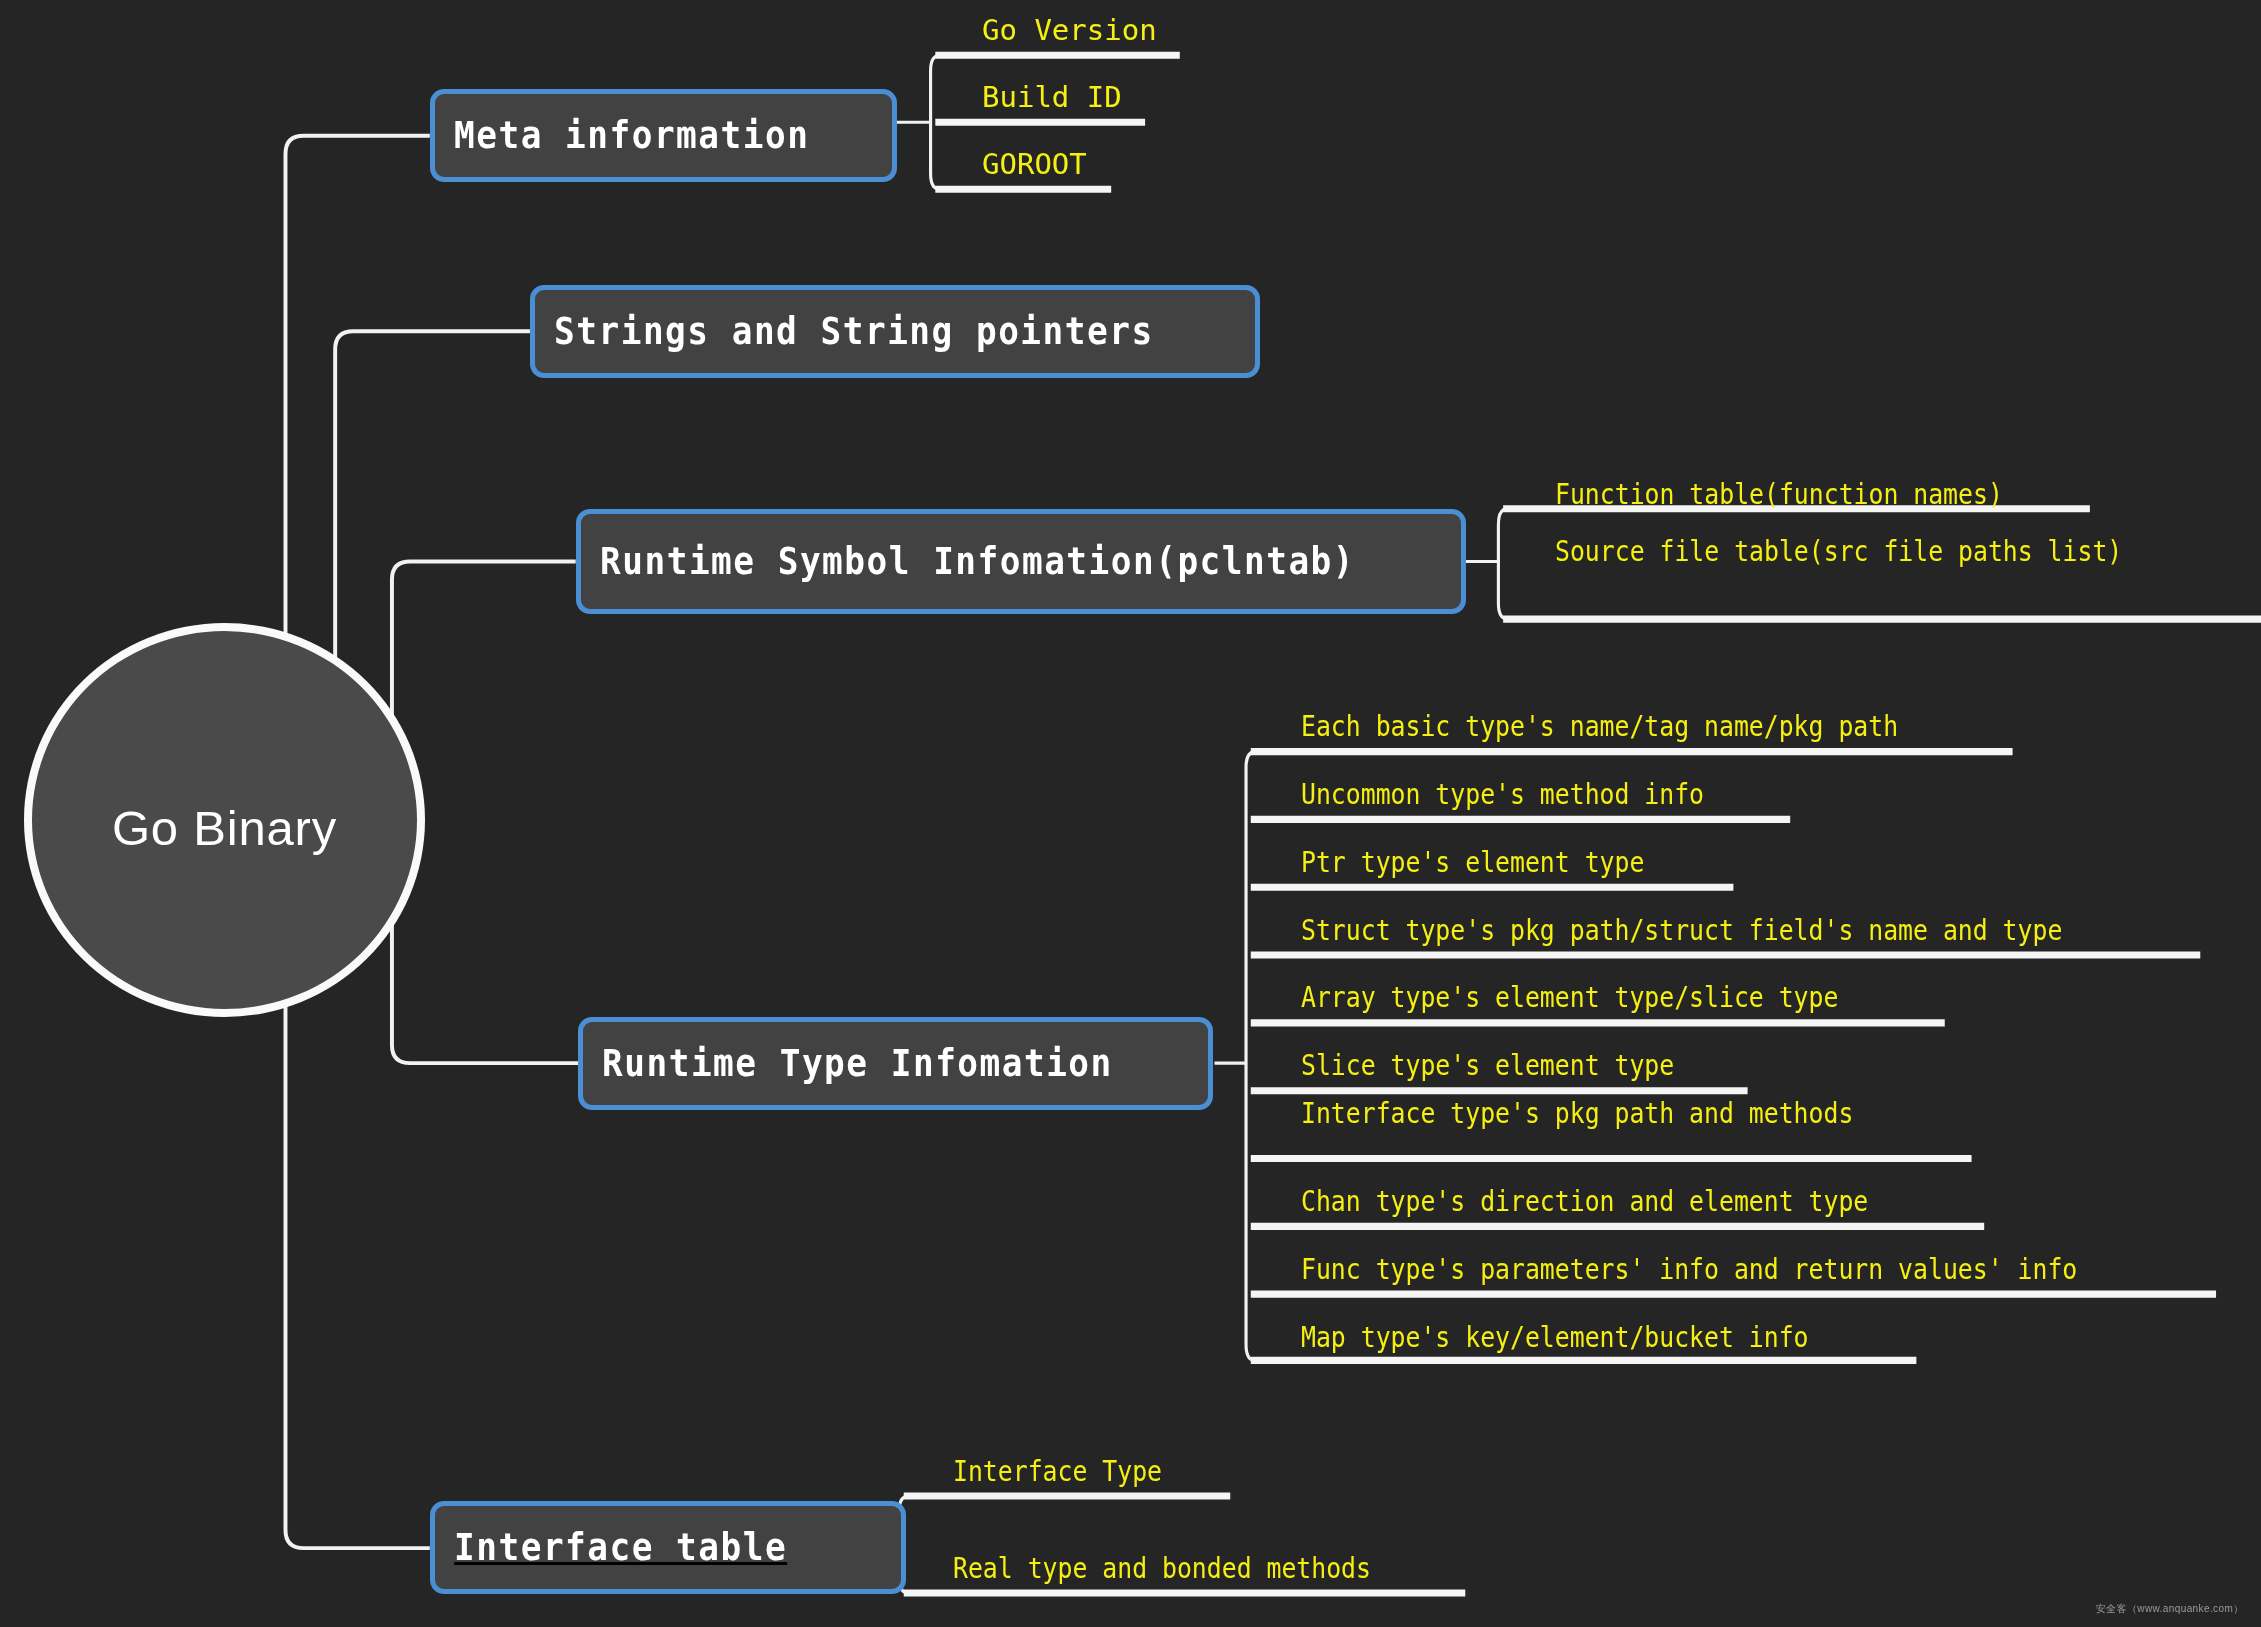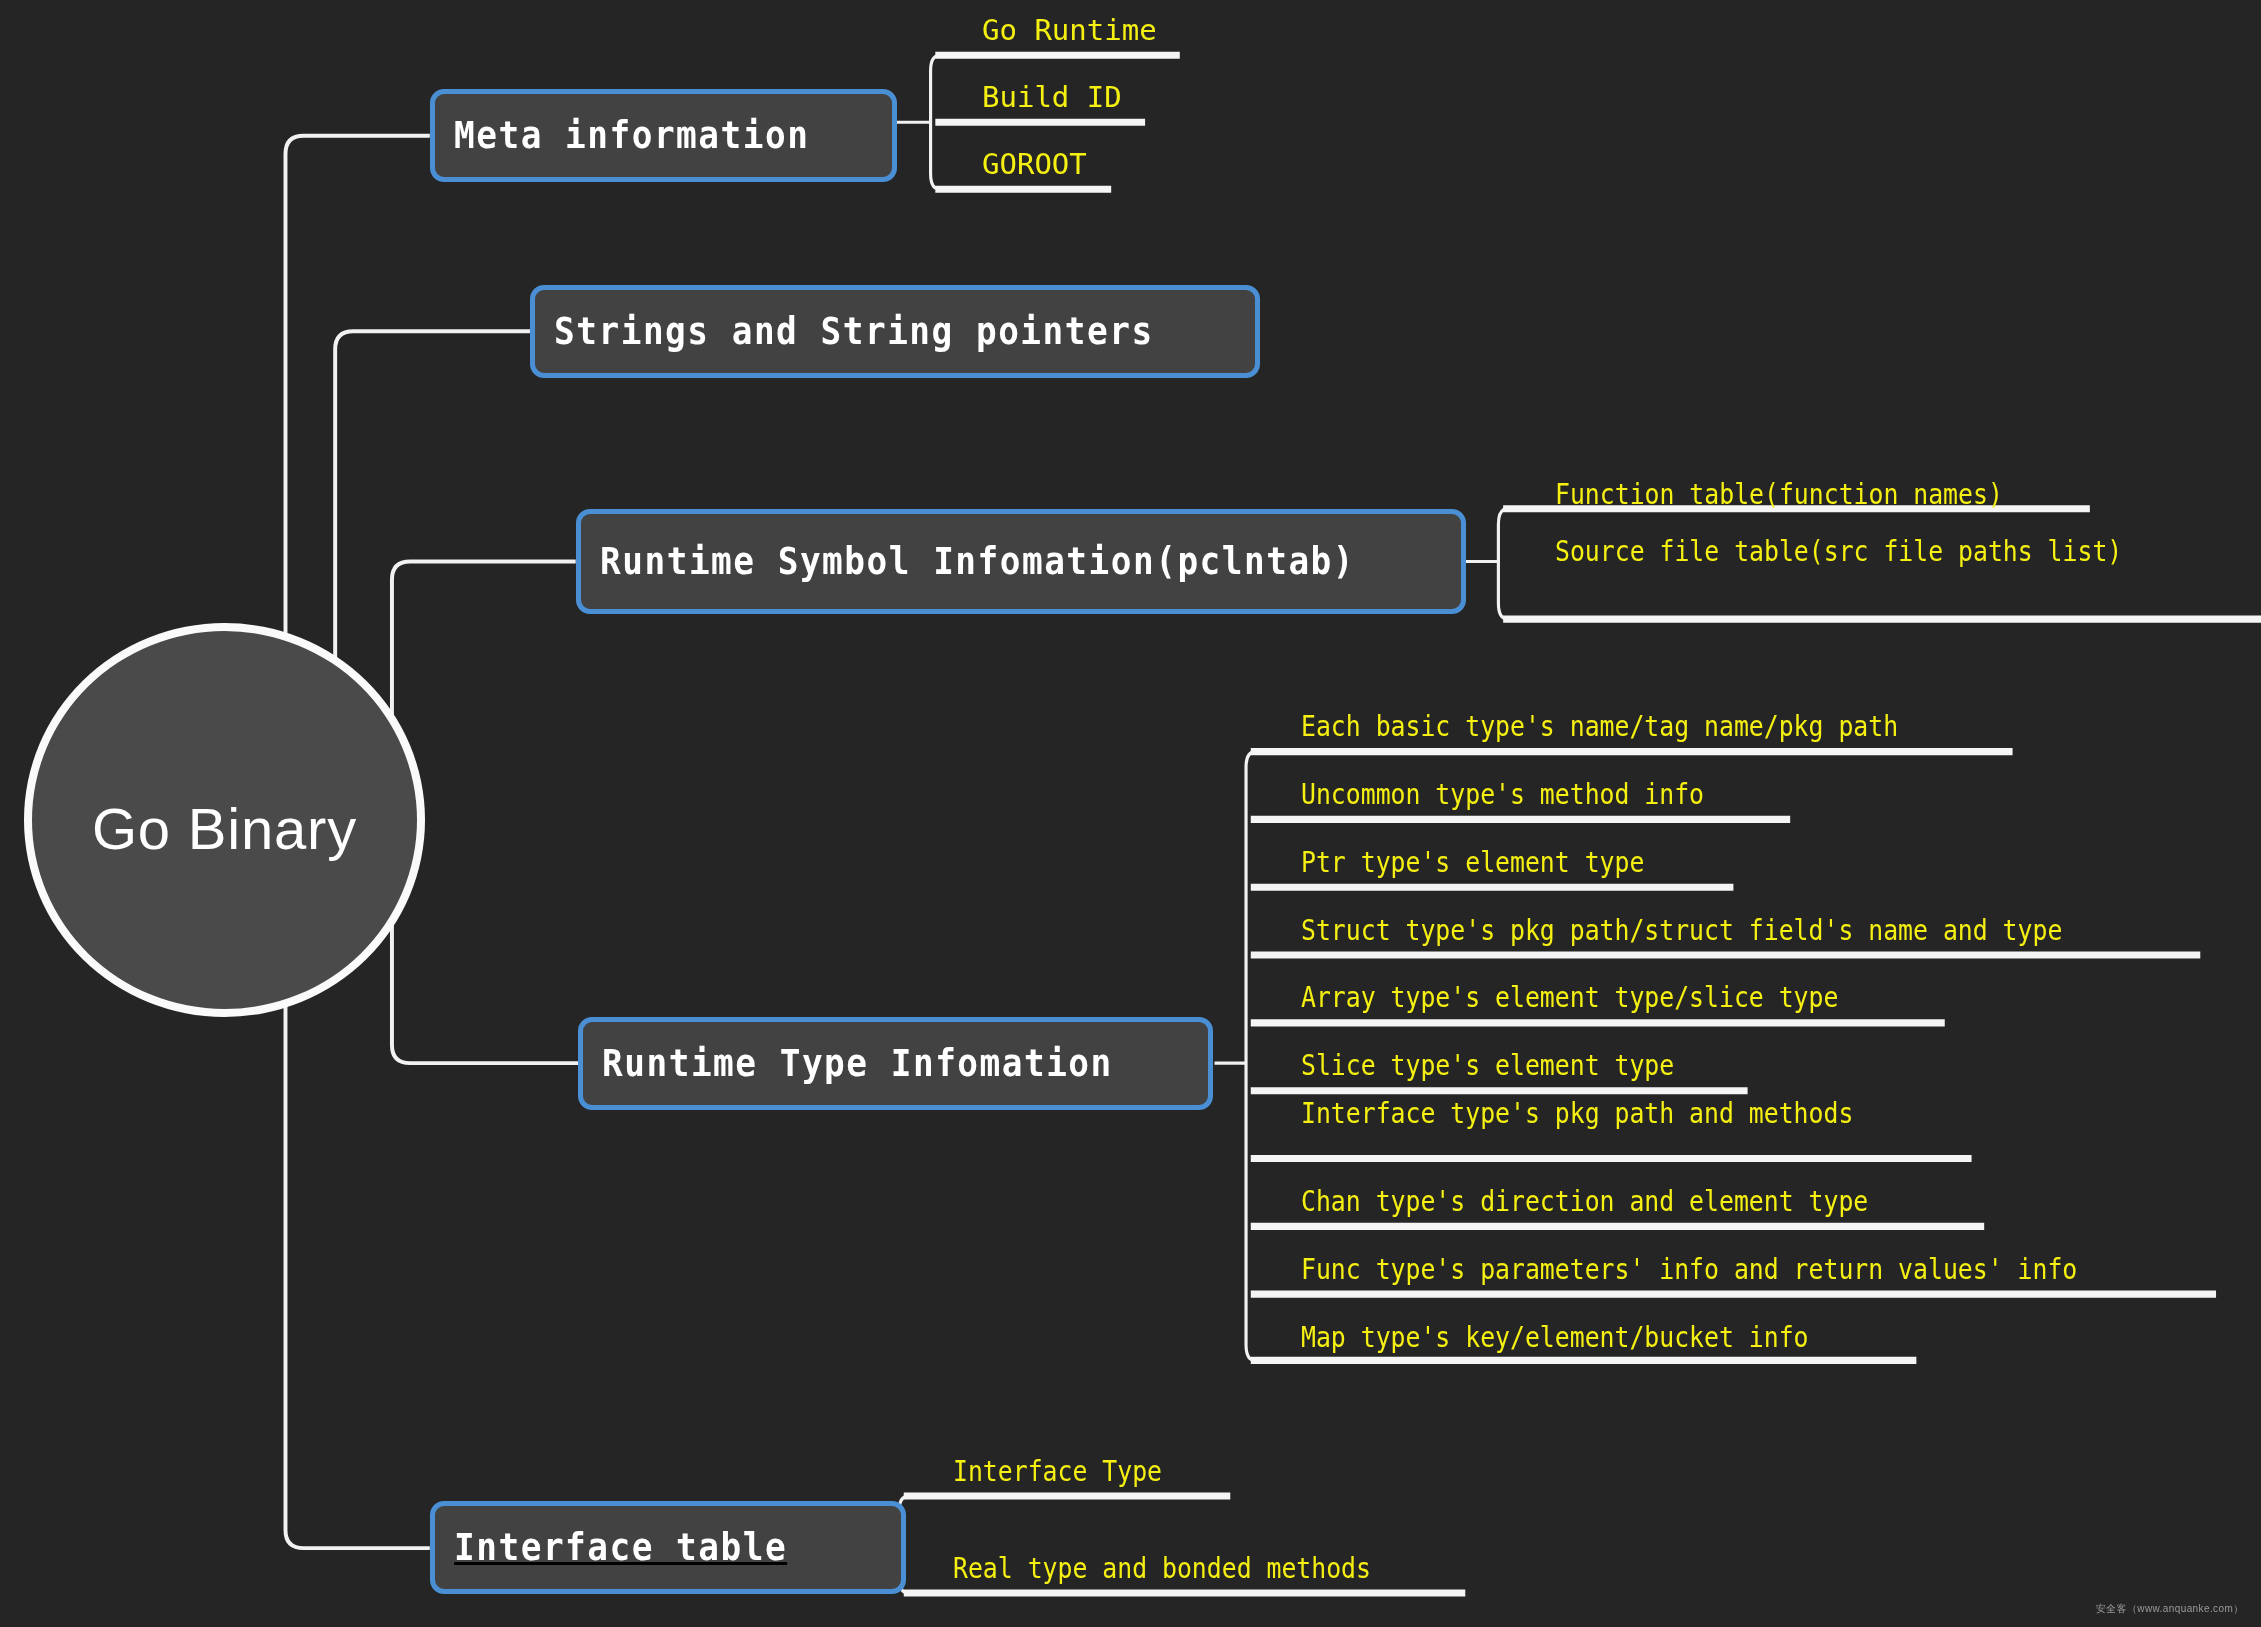--- a/index.html
+++ b/index.html
@@ -52,21 +52,21 @@
     border: 8.7px solid #fafafa;
     box-sizing: border-box;
     display: flex;
     align-items: center;
     justify-content: center;
     z-index: 5;
   }
   .root-label {
     font-family: "Liberation Sans", sans-serif;
     color: #ffffff;
-    font-size: 58px;
+    font-size: 49px;
     font-weight: 400;
     letter-spacing: 0.8px;
     white-space: nowrap;
     margin-top: 16px;
   }
 
   
   .branch-node {
     position: absolute;
     background: #424242;
@@ -166,21 +166,21 @@
   </svg>
 
   <div class="root-node" style="left:24px; top:623px; width:401px; height:394px;">
     <span class="root-label">Go Binary</span>
   </div>
 
   <div class="branch-node" style="left:430px; top:89px; width:467px; height:93px;">
     <span class="branch-label">Meta information</span>
   </div>
   <div class="leaf" style="left:982px; top:12.6px;">
-    <span class="leaf-label">Go Runtime</span>
+    <span class="leaf-label">Go Version</span>
   </div>
   <div class="leaf" style="left:982px; top:80px;">
     <span class="leaf-label">Build ID</span>
   </div>
   <div class="leaf" style="left:982px; top:147px;">
     <span class="leaf-label">GOROOT</span>
   </div>
 
   <div class="branch-node" style="left:530px; top:285px; width:730px; height:93px;">
     <span class="branch-label">Strings and String pointers</span>

